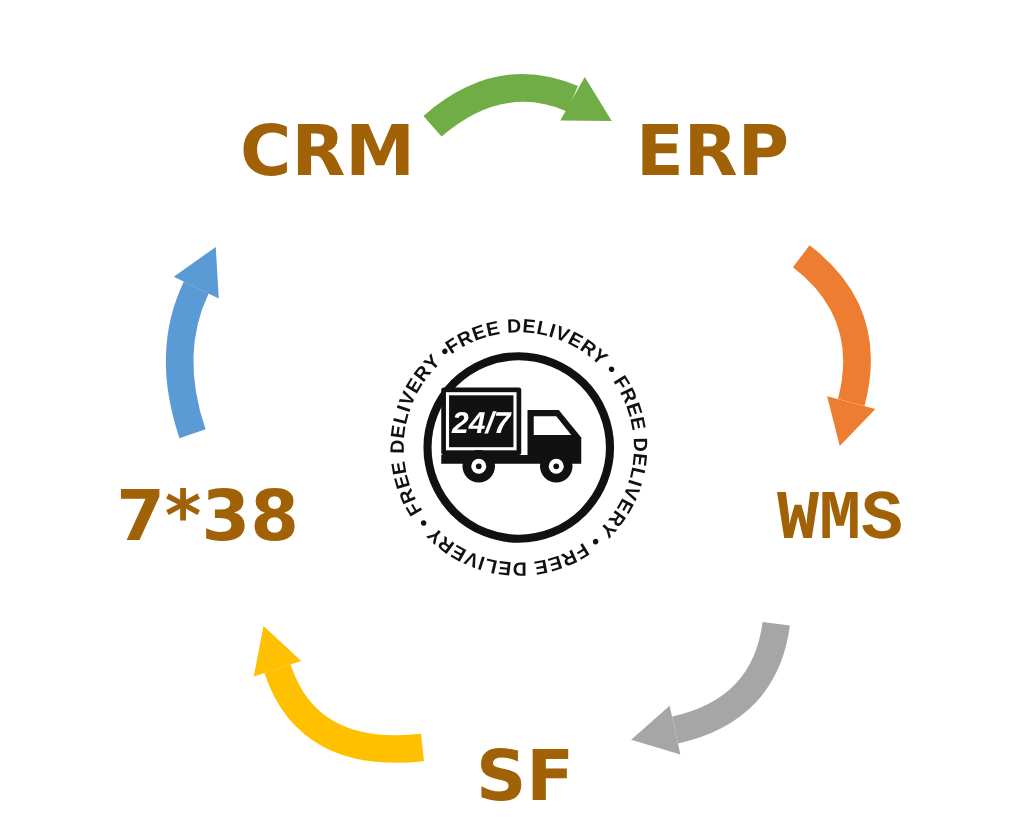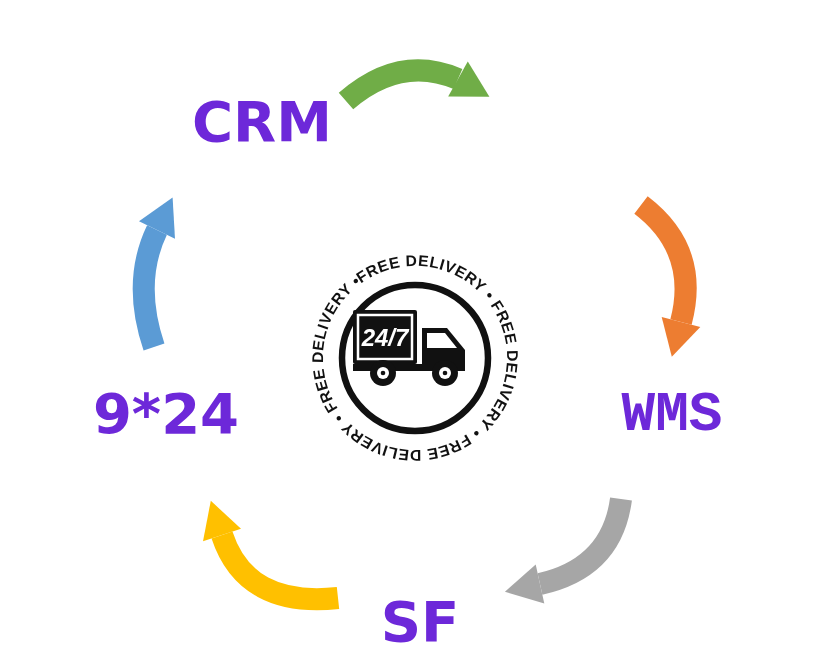--- a/index.html
+++ b/index.html
@@ -18,21 +18,21 @@
   .stage svg {
     position: absolute;
     left: 0;
     top: 0;
   }
   .node {
     position: absolute;
     transform: translate(-50%, -50%);
     font-weight: 700;
     font-size: 56px;
-    color: #6d28d9;
+    color: #a16207;
     white-space: nowrap;
     line-height: 1;
   }
   .ring-text {
     font-family: "Liberation Sans", sans-serif;
     font-weight: 700;
     font-size: 15.5px;
     letter-spacing: 0.5px;
     fill: #111111;
   }
@@ -105,20 +105,21 @@
         <circle cx="30" cy="17" r="6" fill="#ffffff"></circle>
         <circle cx="30" cy="17" r="2.3" fill="#111111"></circle>
 
         <text x="-30" y="-10" text-anchor="middle" class="truck-label">24/7</text>
       </g>
     </g>
   </svg>
 
   <div class="node" style="left:262px; top:122px;">CRM</div>
 
+  <div class="node" style="left:570px; top:122px;">ERP</div>
 
   <div class="node" style="left:672px; top:415px;font-family:Liberation Mono, monospace;">WMS</div>
 
   <div class="node" style="left:420px; top:598px;margin-top:24px;">SF</div>
 
-  <div class="node" style="left:166px; top:414px;">9*24</div>
+  <div class="node" style="left:166px; top:414px;">7*38</div>
 
 </div>
 
 </body></html>

